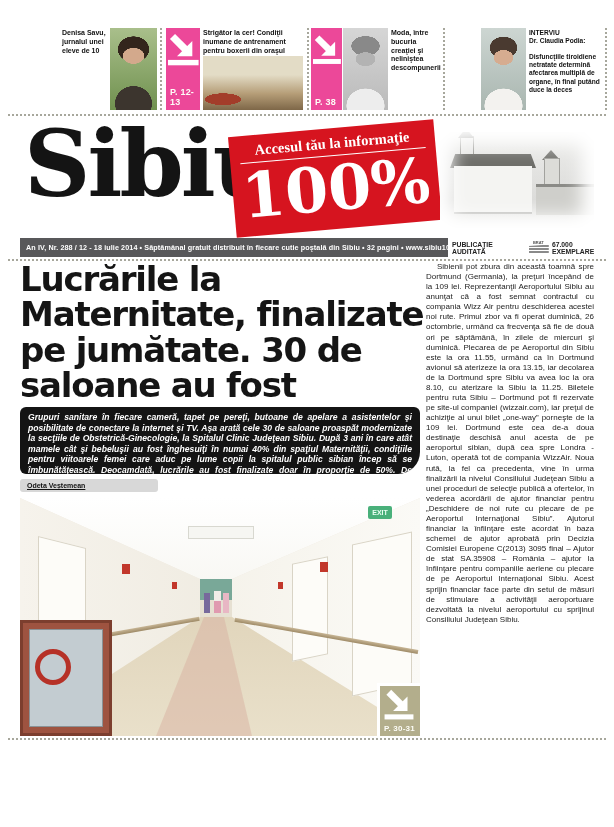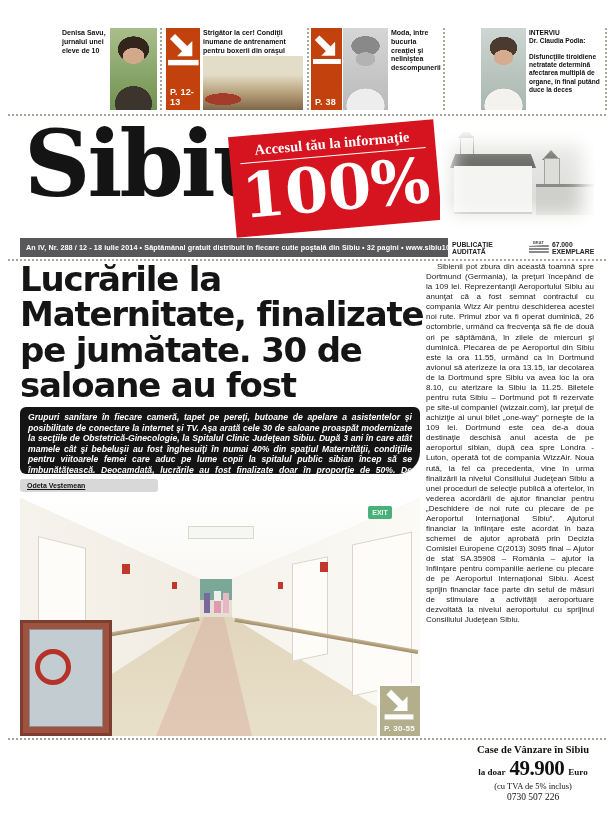--- a/index.html
+++ b/index.html
@@ -1,21 +1,21 @@
 <!DOCTYPE html>
 <html><head>
 <meta charset="utf-8">
 <style>
   html,body{margin:0;padding:0;background:#fff;}
   #page{position:relative;width:614px;height:827px;background:#fff;overflow:hidden;
         font-family:"Liberation Sans",sans-serif;color:#111;}
   .abs{position:absolute;}
 
   
-  .tbox{background:#c2410c;position:absolute;}
+  .tbox{background:#ec4899;position:absolute;}
   .tbox svg{position:absolute;left:2px;width:90%;height:40px;}
   .pnum{position:absolute;left:4px;bottom:3px;color:#fdfdf7;font-weight:bold;font-size:9px;letter-spacing:.2px;}
   .ttext{position:absolute;font-size:7px;font-weight:bold;line-height:1.25;color:#111;}
   .tphoto{position:absolute;}
   .vdots{position:absolute;width:0;border-left:2px dotted #a7a79c;}
   .hdots{position:absolute;height:0;border-top:2px dotted #a7a79c;}
 
   .ph-girl{background:
     radial-gradient(ellipse 38% 16% at 50% 34%,#d3a98c 0%,#d3a98c 60%,rgba(0,0,0,0) 61%),
     radial-gradient(ellipse 55% 26% at 50% 26%,#33251c 0%,#33251c 60%,rgba(0,0,0,0) 61%),
@@ -248,34 +248,24 @@
     <div class="cabinet">
       <div class="glass"></div>
       <div class="hose"></div>
     </div>
     <div id="ptag">
       <svg viewBox="0 0 34 40">
         <rect x="0" y="31" width="34" height="6" fill="#fff"></rect>
         <line x1="5" y1="5" x2="19" y2="19" stroke="#fff" stroke-width="8"></line>
         <polygon points="27,27 27,10 10,27" fill="#fff"></polygon>
       </svg>
-      <div class="pnum">P. 30-55</div>
+      <div class="pnum">P. 30-31</div>
     </div>
   </div>
   <div class="hdots" style="left:8px;top:738px;width:598px;"></div>
 
   <div class="abs" id="col2">
     <p>Sibienii pot zbura din această toamnă spre Dortmund (Germania), la preţuri începând de la 109 lei. Reprezentanţii Aeroportului Sibiu au anunţat că a fost semnat contractul cu compania Wizz Air pentru deschiderea acestei noi rute. Primul zbor va fi operat duminică, 26 octombrie, urmând ca frecvenţa să fie de două ori pe săptămână, în zilele de miercuri şi duminică. Plecarea de pe Aeroportul din Sibiu este la ora 11.55, urmând ca în Dortmund avionul să aterizeze la ora 13.15, iar decolarea de la Dortmund spre Sibiu va avea loc la ora 8.10, cu aterizare la Sibiu la 11.25. Biletele pentru ruta Sibiu – Dortmund pot fi rezervate pe site-ul companiei (wizzair.com), iar preţul de achiziţie al unui bilet „one-way” porneşte de la 109 lei. Dortmund este cea de-a doua destinaţie deschisă anul acesta de pe aeroportul sibian, după cea spre Londra - Luton, operată tot de compania WizzAir. Noua rută, la fel ca precedenta, vine în urma finalizării la nivelul Consiliului Judeţean Sibiu a unei proceduri de selecţie publică a ofertelor, în vederea acordării de ajutor financiar pentru „Deschidere de noi rute cu plecare de pe Aeroportul Internaţional Sibiu”. Ajutorul financiar la înfiinţare este acordat în baza schemei de ajutor aprobată prin Decizia Comisiei Europene C(2013) 3095 final – Ajutor de stat SA.35908 – România – ajutor la înfiinţare pentru companiile aeriene cu plecare de pe Aeroportul Internaţional Sibiu. Acest sprijin financiar face parte din setul de măsuri de stimulare a activităţii aeroportuare dezvoltată la nivelul aeroportului cu sprijinul Consiliului Judeţean Sibiu.</p>
 
   </div>
 
-  <div class="abs" id="ad-panel">
-    <div class="t">Case de Vânzare în Sibiu</div>
-    <div class="price-row">
-      <span class="sm">la doar</span>
-      <span class="big">49.900</span>
-      <span class="sm">Euro</span>
-    </div>
-    <div class="vat">(cu TVA de 5% inclus)</div>
-    <div class="tel">0730 507 226</div>
-  </div>
 
 </div>
 
 </body></html>

